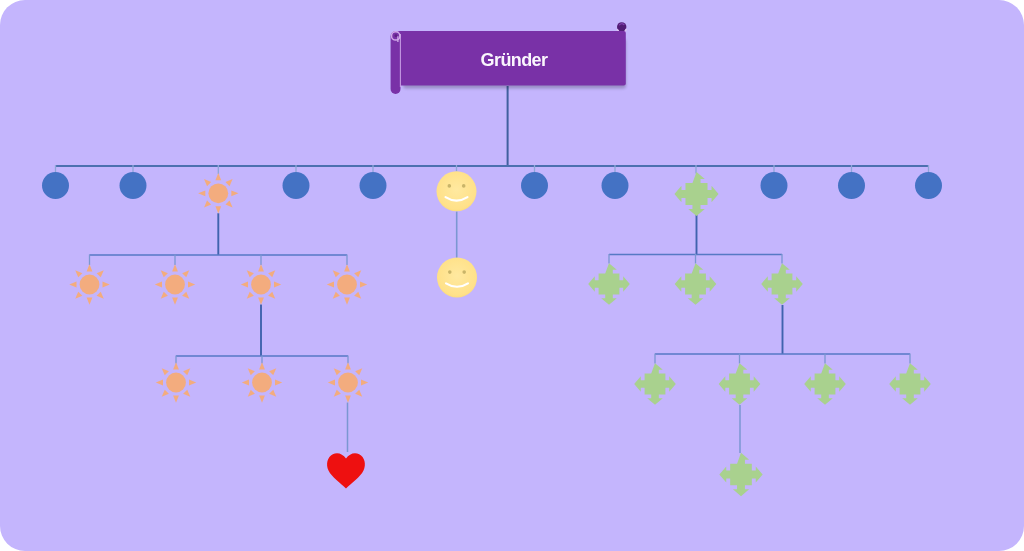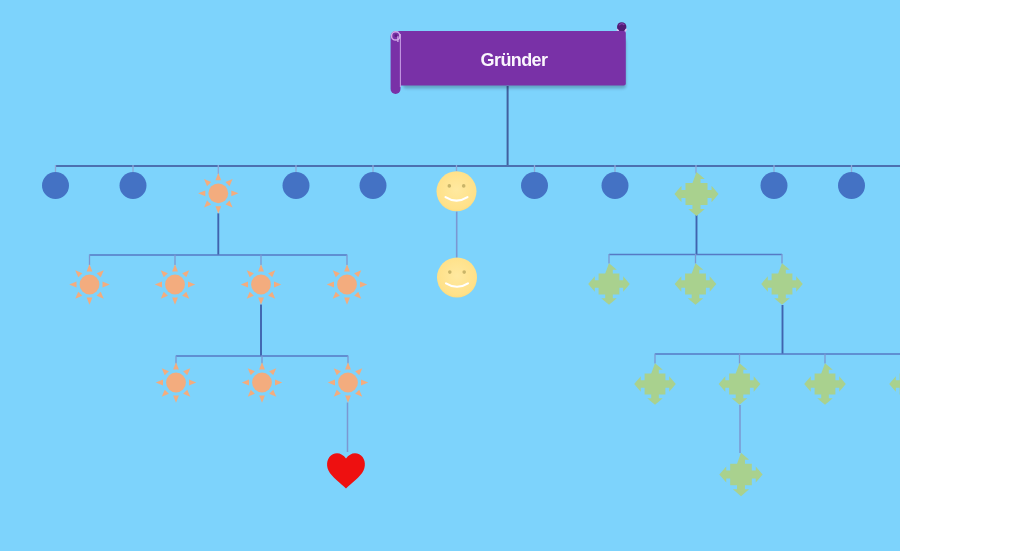--- a/index.html
+++ b/index.html
@@ -1,16 +1,16 @@
 <!DOCTYPE html>
 <html><head>
 <meta charset="utf-8">
 <style>
   html,body{margin:0;padding:0;background:#ffffff;}
-  #stage{position:relative;width:900px;height:551px;background:#7dd3fc;overflow:hidden;}
+  #stage{position:relative;width:1024px;height:551px;background:#c4b5fd;overflow:hidden;border-radius:25px;}
   svg{position:absolute;left:0;top:0;}
   text{font-family:"Liberation Sans", sans-serif;}
 </style>
 </head>
 <body>
 <div id="stage">
 <svg width="1024" height="551" viewBox="0 0 1024 551">
   <defs>
     <g id="sun" fill="#F3AC7E">
       <circle r="9.9"></circle>

